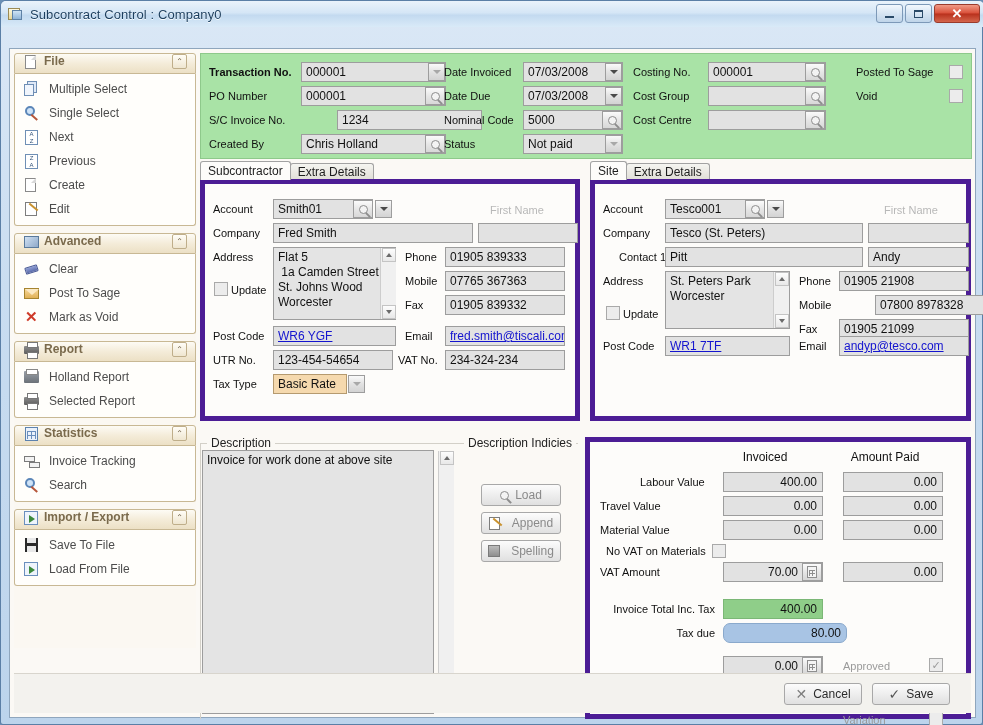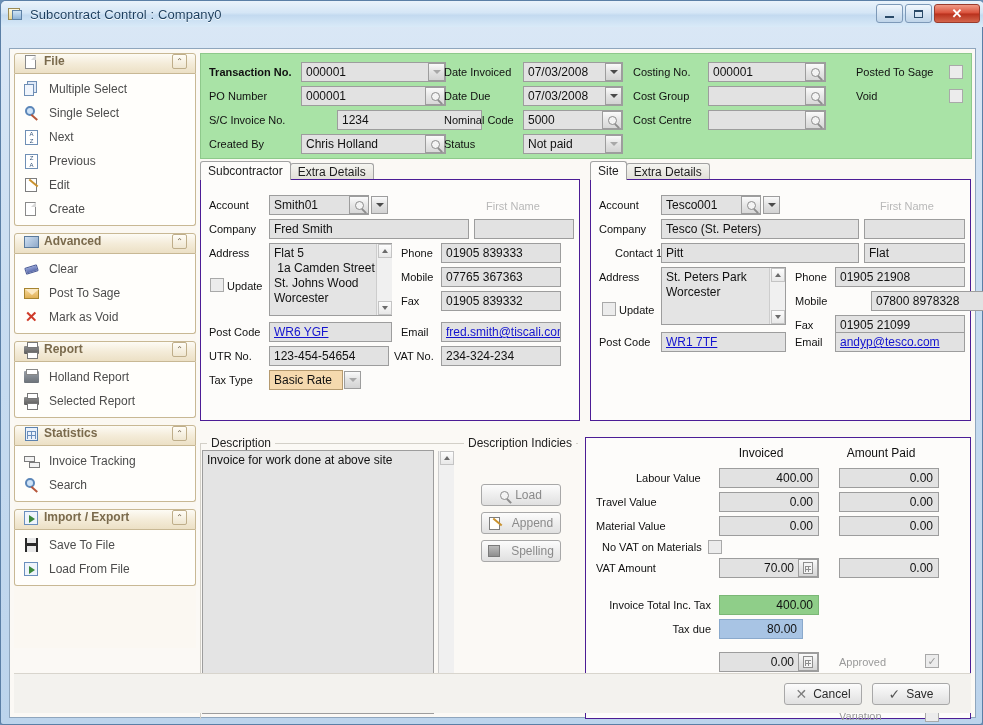--- a/index.html
+++ b/index.html
@@ -205,21 +205,21 @@
   .gtabs { position: absolute; display:flex; align-items:flex-end; height:19px; }
   .gtab {
     height:17px; padding:0 7px; display:flex;align-items:center;
     font-size:12px; color:#1d1d1d;
     background:linear-gradient(180deg,#f5f5f1,#e0ded6);
     border:1px solid #a2a2a2; border-bottom:none; border-radius:3px 3px 0 0;
     margin-right:-1px;
   }
   .gtab.active { height:19px; background:#fdfcfa; z-index:2; font-size:12px; }
   .gpanel {
-    position:absolute; background:#fdfcfa; border:1px solid #4c1d95;
+    position:absolute; background:#fdfcfa; border:5px solid #4c1d95;
   }
 
   
   .groupbox { position:absolute; border:1px solid #d3d0c8; }
   .groupbox > .gcap {
     position:absolute; top:-8px; left:6px; background:#fbf9f5;
     padding:0 4px; font-size:12px; color:#222;
   }
 
   .memo {
@@ -318,29 +318,29 @@
             <span class="lbl">Next</span>
           </div>
           <div class="side-item">
             <span class="ico">
                 <span class="ico-az">Z<br>A</span>
               </span>
             <span class="lbl">Previous</span>
           </div>
           <div class="side-item">
             <span class="ico">
+                <span class="ico-doc"></span>
+              </span>
+            <span class="lbl">Create</span>
+          </div>
+          <div class="side-item">
+            <span class="ico">
                 <span class="ico-pencil"></span>
               </span>
             <span class="lbl">Edit</span>
-          </div>
-          <div class="side-item">
-            <span class="ico">
-                <span class="ico-doc"></span>
-              </span>
-            <span class="lbl">Create</span>
           </div>
         </div>
       </div>
 
       <div class="panel">
         <div class="panel-head">
           <span class="ico">
               <span class="ico-ruler"></span>
             </span>
           <span class="ph-title">Advanced</span>
@@ -587,21 +587,21 @@
           <span class="car"></span>
         </div>
       <div class="lbl-s ghost" style="left:289px; top:16px; font-size:11px;">First Name</div>
 
       <div class="lbl-s" style="left:8px; top:39px;">Company</div>
       <div class="fld" style="left:70px; top:39px; width:198px;">Tesco (St. Peters)</div>
       <div class="fld empty" style="left:273px; top:39px; width:101px;"></div>
 
       <div class="lbl-s" style="left:24px; top:63px;">Contact 1</div>
       <div class="fld" style="left:70px; top:63px; width:198px;">Pitt</div>
-      <div class="fld" style="left:273px; top:63px; width:101px;">Flat</div>
+      <div class="fld" style="left:273px; top:63px; width:101px;">Andy</div>
 
       <div class="lbl-s" style="left:8px; top:87px;">Address</div>
       <div class="memo" style="left: 70px; top: 87px; width: 125px; height: 58px; white-space: pre;">St. Peters Park
 Worcester</div>
       <div class="vscroll" style="left:178px; top:88px; height:56px;">
         <span class="arr">
             <span class="arr-up"></span>
           </span>
         <span class="arr">
             <span class="arr-dn"></span>
@@ -679,21 +679,21 @@
       <div class="fld amt" style="left:133px; top:120px; width:100px; padding-right:24px;">70.00</div>
       <div class="btn-calc" style="left:212px; top:121px;">
           <span class="calcbox"></span>
         </div>
       <div class="fld amt" style="left:253px; top:120px; width:100px;">0.00</div>
 
       <div class="lbl-s" style="left:10px; top:157px; width:115px; text-align:right;">Invoice Total Inc. Tax</div>
       <div class="fld amt green-amt" style="left:133px; top:157px; width:100px;">400.00</div>
 
       <div class="lbl-s" style="left:10px; top:181px; width:115px; text-align:right;">Tax due</div>
-      <div class="fld amt blue-amt" style="left:133px; top:181px; width:84px;">80.00</div>
+      <div class="fld amt blue-amt" style="left:133px; top:181px; width:124px;border-radius:7px;">80.00</div>
 
       <div class="lbl-s" style="left:10px; top:214px;margin-top:20px;">Retention</div>
       <div class="fld amt" style="left:133px; top:214px; width:100px; padding-right:24px;">0.00</div>
       <div class="btn-calc" style="left:212px; top:215px;">
           <span class="calcbox"></span>
         </div>
 
       <div class="lbl-s" style="left:10px; top:241px;">Ret. Due Date</div>
       <div class="fld empty" style="left:133px; top:241px; width:100px;"></div>
       <div class="btn-drop" style="left:215px; top:242px;">

